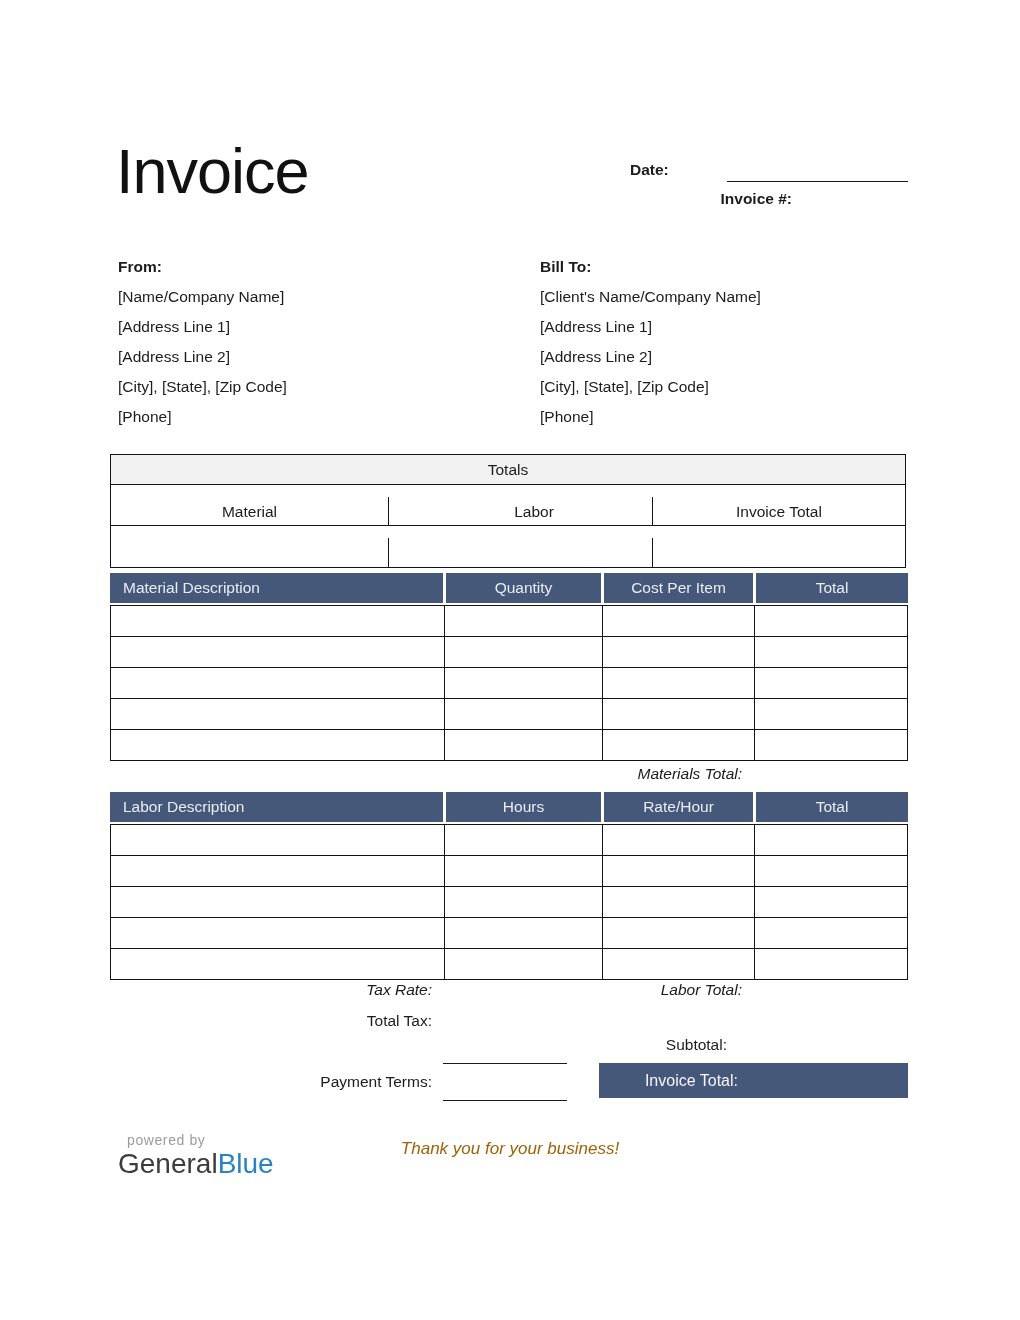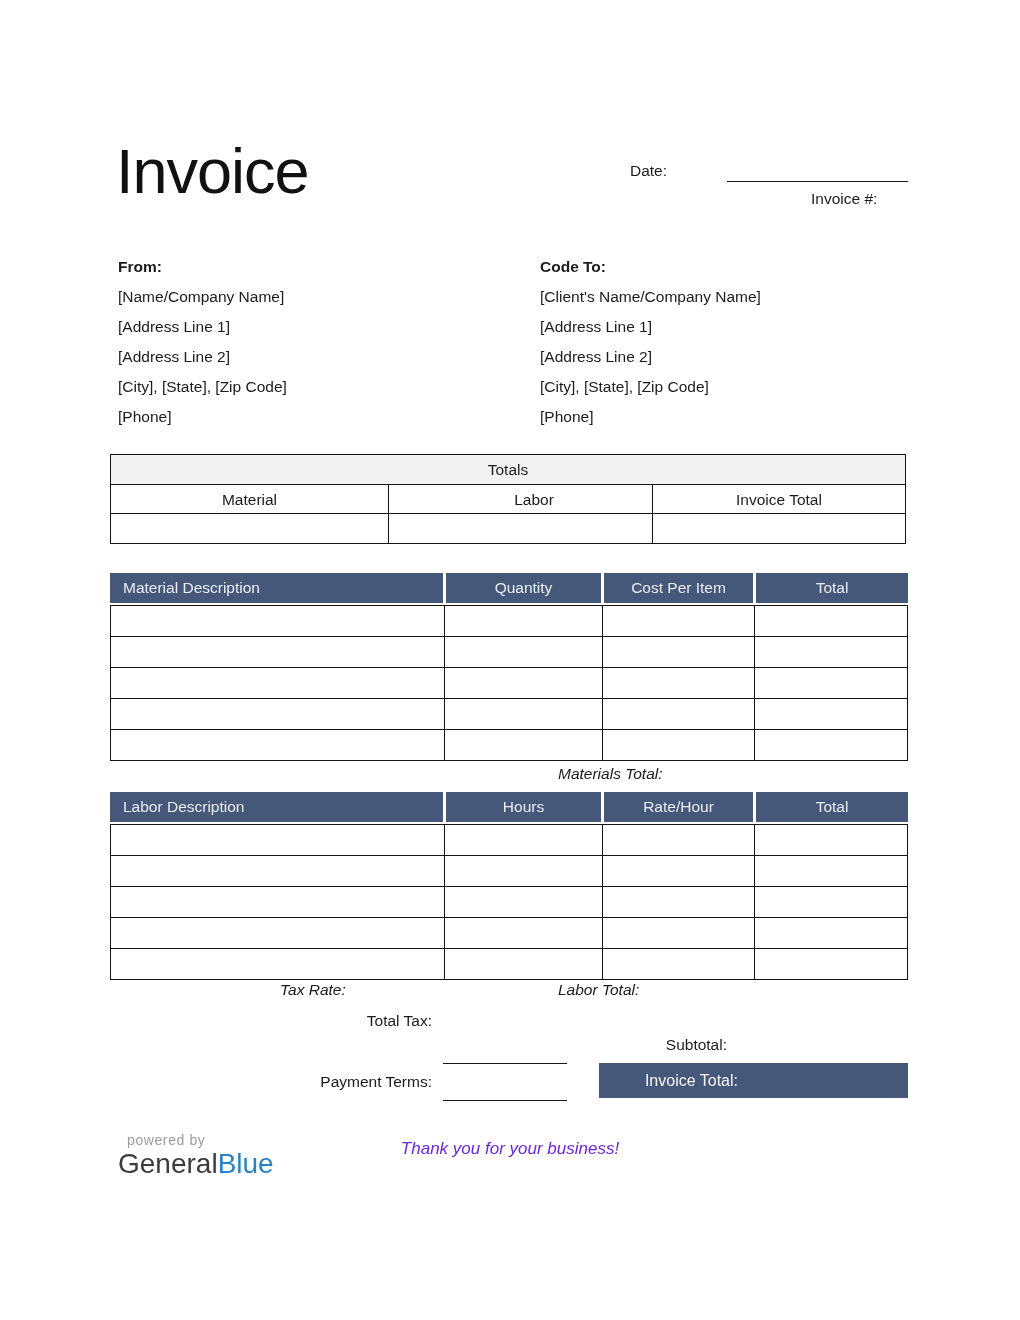--- a/index.html
+++ b/index.html
@@ -6,33 +6,33 @@
   body{
     width:1020px;height:1320px;background:#ffffff;position:relative;
     font-family:"Liberation Sans",sans-serif;color:#1c1c1c;
   }
   .abs{position:absolute;}
 
   
   .title{left:116px;top:130px;font-size:63px;line-height:70px;letter-spacing:-1px;color:#111;margin-top:6px;}
 
   
-  .hdr-row{display:flex;align-items:flex-end;height:24px;}
+  .hdr-row{display:flex;align-items:center;height:24px;font-weight:bold;}
   .hdr-label{font-size:15.5px;color:#1c1c1c;line-height:22px;}
   .fill-line{border-bottom:1.6px solid #1a1a1a;height:22px;}
 
   
   .addr{font-size:15.5px;line-height:30px;}
   .addr .hd{font-weight:bold;}
 
   
   .totals{left:110px;top:454px;width:796px;border:1.6px solid #141414;box-sizing:border-box;}
   .totals-title{height:29px;line-height:29px;text-align:center;background:#f2f2f2;
     border-bottom:1.4px solid #141414;font-size:15.5px;}
-  .trow{display:flex;}
+  .trow{display:flex;margin-top:12px;}
   .tcell{box-sizing:border-box;text-align:center;font-size:15.5px;}
   .tc1{width:277px;}
   .tc2{width:264px;border-left:1.4px solid #141414;padding-left:27px;}
   .tc3{flex:1;border-left:1.4px solid #141414;}
   .totals-cols .tcell{height:29px;line-height:29px;border-bottom:1.4px solid #141414;}
   .totals-empty .tcell{height:29px;}
 
   
   .gt{left:110px;width:798px;}
   .gt-header{display:flex;height:30px;background:#46587a;}
@@ -42,34 +42,34 @@
   .gt-body{border:1.4px solid #141414;margin-top:2px;box-sizing:border-box;}
   .t-row{display:flex;border-bottom:1.4px solid #141414;}
   .t-row:last-child{border-bottom:none;}
   .cell{box-sizing:border-box;height:30px;background:#fff;}
   .c1{width:333px;}
   .c2{width:158px;}
   .c3{width:152px;}
   .c4{flex:1;}
   .t-row .c2,.t-row .c3,.t-row .c4{border-left:1.4px solid #141414;}
 
-  .italic-label{font-style:italic;font-size:15.5px;}
+  .italic-label{font-style:italic;font-size:15.5px;text-align:right;}
   .sum-label{font-size:15.5px;text-align:right;}
 
   
   .inv-bar{left:599px;top:1063px;width:309px;height:35px;background:#46587a;}
   .inv-bar-text{color:#f4f6f9;font-size:16px;line-height:35px;text-align:right;margin-right:170px;}
 
   
   .powered{left:127px;top:1132px;font-size:14px;color:#9c9c9c;letter-spacing:0.6px;}
   .brand{left:118px;top:1148px;font-size:28px;line-height:32px;}
   .brand .g{color:#3c3c3c;}
   .brand .b{color:#2a82c4;}
   .thanks{left:330px;top:1139px;width:360px;text-align:center;
-    font-style:italic;font-size:17px;color:#6d28d9;}
+    font-style:italic;font-size:17px;color:#a16207;}
 </style>
 </head>
 <body>
 
 <div class="abs title">Invoice</div>
 
 <div class="abs hdr-row" style="left:630px;top:158px;width:278px;">
   <div class="hdr-label" style="width:97px;">Date:</div>
   <div class="fill-line" style="flex:1;"></div>
 </div>
@@ -81,21 +81,21 @@
 <div class="abs addr" style="left:118px;top:252px;">
   <div class="hd">From:</div>
   <div>[Name/Company Name]</div>
   <div>[Address Line 1]</div>
   <div>[Address Line 2]</div>
   <div>[City], [State], [Zip Code]</div>
   <div>[Phone]</div>
 </div>
 
 <div class="abs addr" style="left:540px;top:252px;">
-  <div class="hd">Code To:</div>
+  <div class="hd">Bill To:</div>
   <div>[Client's Name/Company Name]</div>
   <div>[Address Line 1]</div>
   <div>[Address Line 2]</div>
   <div>[City], [State], [Zip Code]</div>
   <div>[Phone]</div>
 </div>
 
 <div class="abs totals">
   <div class="totals-title">Totals</div>
   <div class="trow totals-cols">

